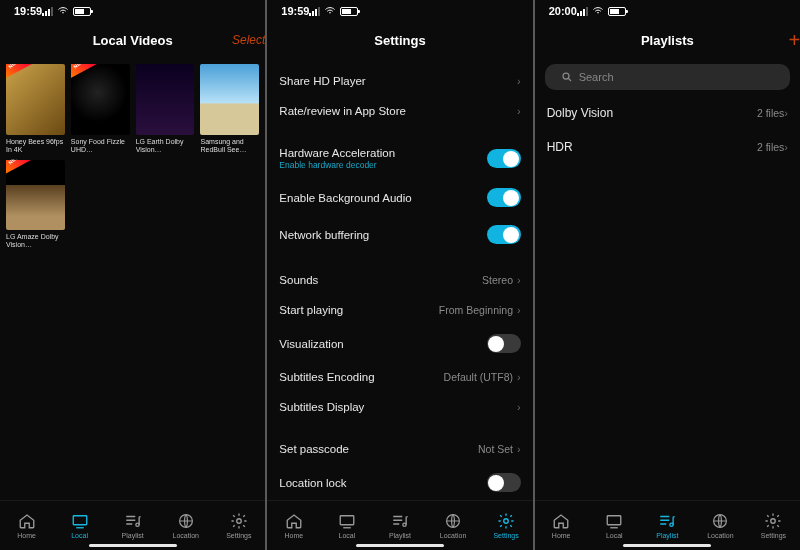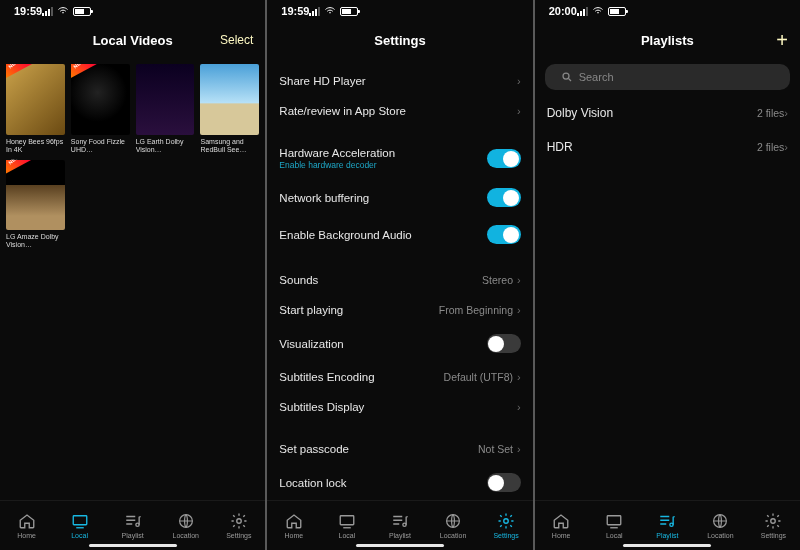--- a/index.html
+++ b/index.html
@@ -11,21 +11,21 @@
   .sig { display:flex; align-items:flex-end; gap:1px; }
   .sig span { width:2px; background:#fff; display:inline-block; }
   .sig span:nth-child(1){height:3px}.sig span:nth-child(2){height:5px}.sig span:nth-child(3){height:7px}.sig span:nth-child(4){height:9px;background:#555}
   .wifi { width:12px; height:12px; }
   .batt { width:18px; height:9px; border:1px solid #fff; border-radius:2px; position:relative; }
   .batt::after{content:"";position:absolute;right:-3px;top:2px;width:2px;height:3px;background:#fff;border-radius:0 1px 1px 0;}
   .batt i{position:absolute;left:1px;top:1px;bottom:1px;width:55%;background:#fff;}
   
   .nav { height:36px; display:flex; align-items:center; justify-content:center; position:relative; color:#fff; font-size:13px; font-weight:600; }
   .nav .left, .nav .right { position:absolute; top:0; height:36px; display:flex; align-items:center; font-size:12px; font-weight:400; }
-  .nav .right{right:12px;color:#fef9c3;}
+  .nav .right{right:0;color:#c2410c;font-style:italic;}
   .nav .plus { font-size:20px; line-height:1; }
   
   .grid { padding:6px; display:grid; grid-template-columns:repeat(4,1fr); gap:6px; }
   .vid { display:flex; flex-direction:column; }
   .thumb { width:100%; aspect-ratio:1/1.2; border-radius:2px; position:relative; background:#222; }
   .badge-new { position:absolute; top:0; left:0; width:26px; height:14px; background:linear-gradient(45deg,#ff7a00,#ff0033); clip-path:polygon(0 0,100% 0,0 100%); }
   .badge-new::after{content:"NEW";position:absolute;top:1px;left:1px;font-size:5px;color:#fff;transform:rotate(-40deg);transform-origin:0 0;letter-spacing:0.3px;font-weight:700;}
   .vid-title { font-size:7px; color:#ddd; line-height:1.15; margin-top:3px; max-height:16px; overflow:hidden; }
   
   .scroll { flex:1; overflow-y:auto; }
@@ -187,25 +187,25 @@
           <div><span>Rate/review in App Store</span></div>
           <span class="chev">›</span>
         </div>
       </div>
       <div class="group">
         <div class="row">
           <div><span>Hardware Acceleration</span><span class="sub">Enable hardware decoder</span></div>
           <div class="toggle on"></div>
         </div>
         <div class="row">
+          <div><span>Enable Background Audio</span></div>
+          <div class="toggle on"></div>
+        </div>
+        <div class="row">
           <div><span>Network buffering</span></div>
-          <div class="toggle on"></div>
-        </div>
-        <div class="row">
-          <div><span>Enable Background Audio</span></div>
           <div class="toggle on"></div>
         </div>
       </div>
       <div class="group">
         <div class="row">
           <div><span>Sounds</span></div>
           <div class="value">
             <span>Stereo</span>
             <span class="chev">›</span>
           </div>

